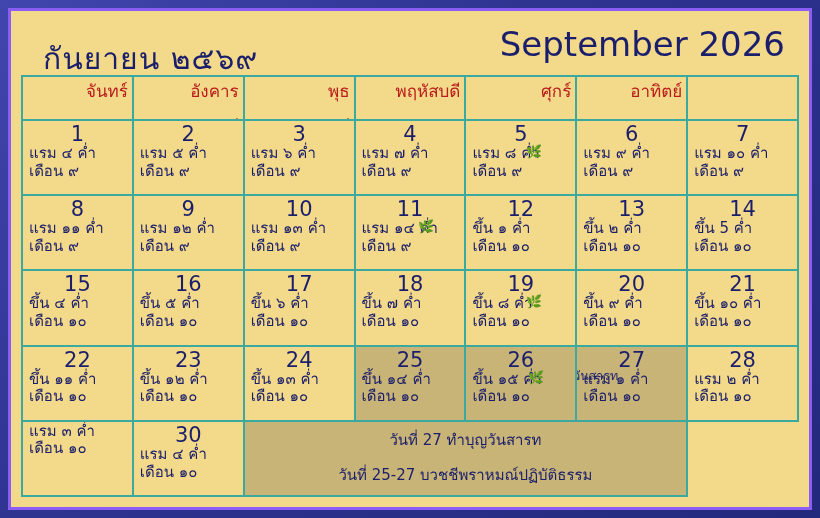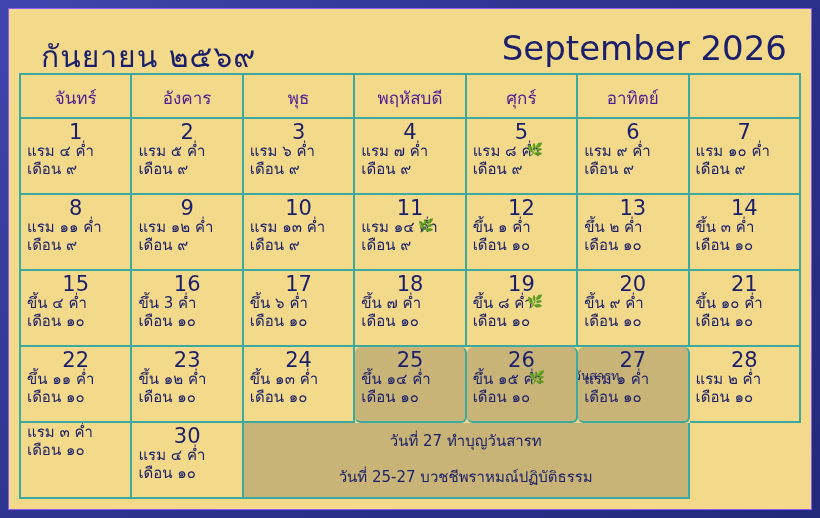--- a/index.html
+++ b/index.html
@@ -26,21 +26,21 @@
     position: absolute;
     left: 0; top: 0; right: 0; bottom: 0;
     background: linear-gradient(135deg, #4046ad 0%, #2e3490 40%, #232a7d 100%);
   }
   .inner {
     position: relative;
     width: 804px;
     height: 502px;
     background: #f3d98a;
     box-sizing: border-box;
-    border: 1px solid #8b5cf6;
+    border: 3px solid #8b5cf6;
     padding: 8px 10px 10px 10px;
     display: flex;
     flex-direction: column;
   }
   
   .title-row {
     display: flex;
     align-items: flex-end;
     justify-content: space-between;
     height: 56px;
@@ -52,45 +52,45 @@
     color: #1b1f6b;
     letter-spacing: 1px;
     line-height: 1.1;
     white-space: nowrap;
   }
   .title-eng {
     font-size: 34px;
     color: #1b1f6b;
     line-height: 1.05;
     white-space: nowrap;
-    padding-bottom: 6px;
+    padding-bottom: 12px;
   }
   
   .cal {
     flex: 1;
     display: grid;
     grid-template-columns: repeat(7, 1fr);
     grid-template-rows: 44px repeat(5, 1fr);
     border-left: 2px solid #3aa9a0;
     border-top: 2px solid #3aa9a0;
     box-sizing: border-box;
   }
   .cell {
     border-right: 2px solid #3aa9a0;
     border-bottom: 2px solid #3aa9a0;
     box-sizing: border-box;
     position: relative;
     padding: 1px 4px 2px 4px;
     overflow: hidden;
   }
   .hdr {
-    text-align: center;
-    color: #4c1d95;
+    text-align: right;
+    color: #b91c1c;
     line-height: 1.0;
-    padding-top: 15px;
+    padding-top: 6px;
   }
   .hdr .th {
     font-size: 17px;
     display: block;
     white-space: nowrap;
   }
   .hdr .de {
     font-size: 12px;
     display: block;
     margin-top: 18px;
@@ -106,21 +106,20 @@
     font-size: 15px;
     color: #1b1f6b;
     line-height: 1.18;
     text-align: left;
     padding-left: 2px;
   }
   .lunar .l2 { display: block; }
   .empty { background: transparent; }
   .shaded {
     background: #c9b478;
-    border-radius: 6px;
   }
   .moon {
     position: absolute;
     font-size: 13px;
     line-height: 1;
   }
   .moon.m5  { top: 24px; left: 50%; margin-left: 6px; }
   .moon.m11 { top: 24px; left: 50%; margin-left: 8px; }
   .moon.m19 { top: 24px; left: 50%; margin-left: 6px; }
   .moon.m26 { top: 24px; left: 50%; margin-left: 8px; }
@@ -281,35 +280,35 @@
         <div class="daynum">13</div>
         <div class="lunar">
           <span>ขึ้น ๒ ค่ำ</span>
           <span class="l2">เดือน ๑๐</span>
         </div>
       </div>
 
       <div class="cell">
         <div class="daynum">14</div>
         <div class="lunar">
-          <span>ขึ้น ๓ ค่ำ</span>
+          <span>ขึ้น 5 ค่ำ</span>
           <span class="l2">เดือน ๑๐</span>
         </div>
       </div>
       <div class="cell">
         <div class="daynum">15</div>
         <div class="lunar">
           <span>ขึ้น ๔ ค่ำ</span>
           <span class="l2">เดือน ๑๐</span>
         </div>
       </div>
       <div class="cell">
         <div class="daynum">16</div>
         <div class="lunar">
-          <span>ขึ้น 3 ค่ำ</span>
+          <span>ขึ้น ๕ ค่ำ</span>
           <span class="l2">เดือน ๑๐</span>
         </div>
       </div>
       <div class="cell">
         <div class="daynum">17</div>
         <div class="lunar">
           <span>ขึ้น ๖ ค่ำ</span>
           <span class="l2">เดือน ๑๐</span>
         </div>
       </div>

